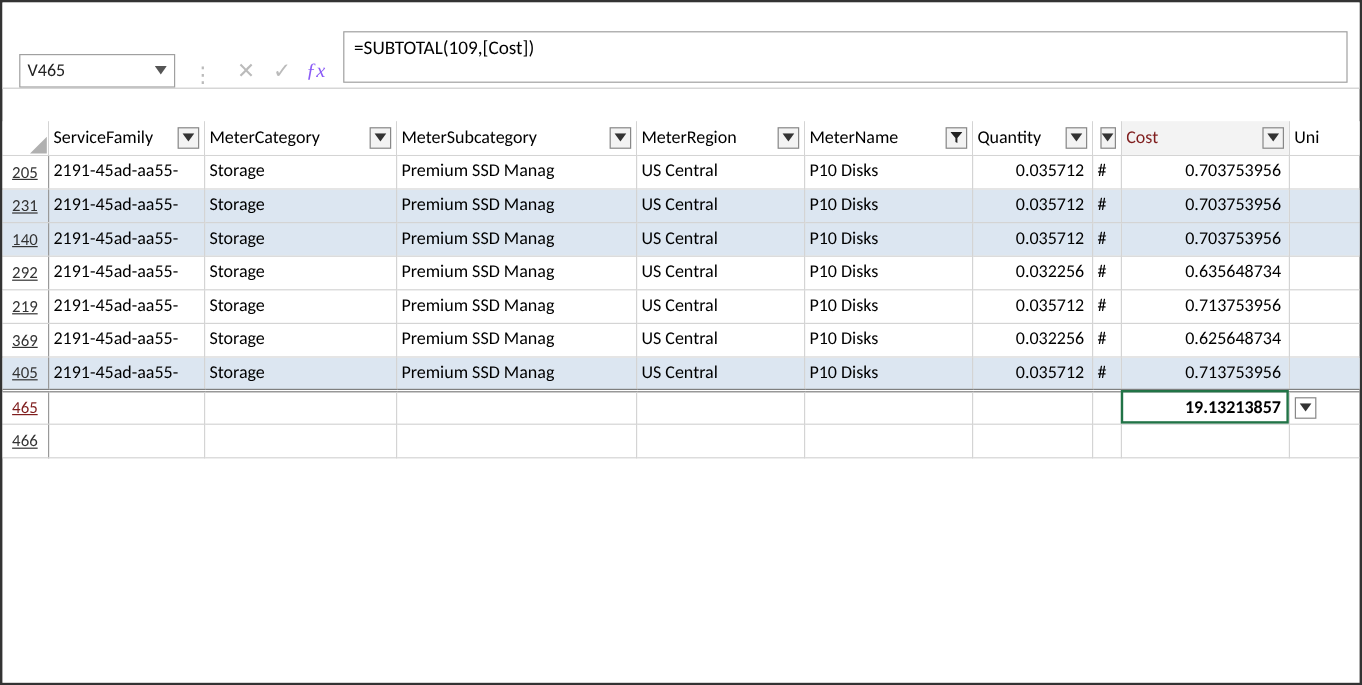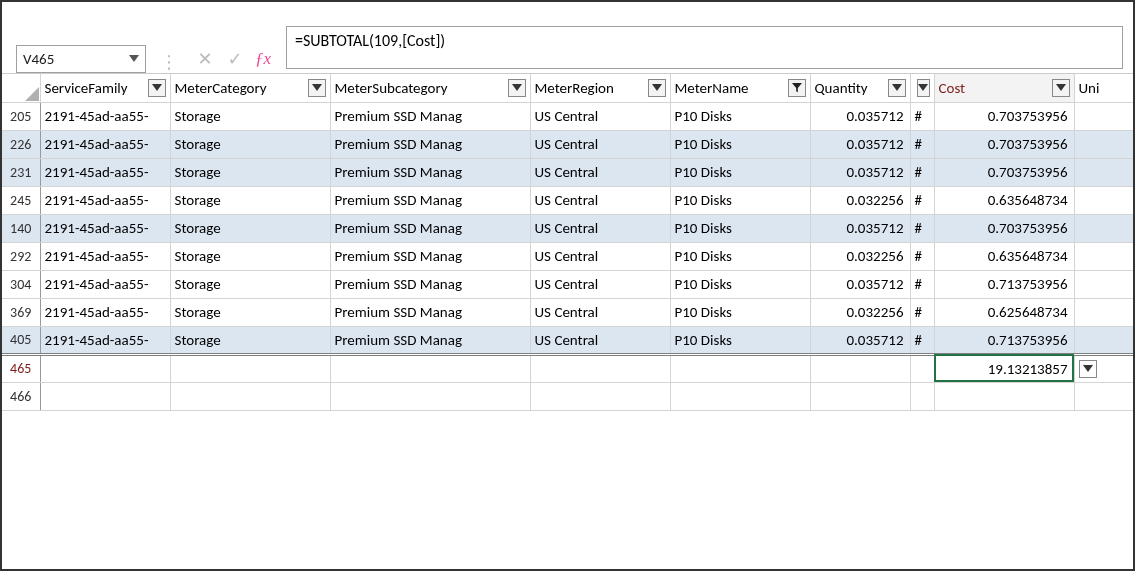--- a/index.html
+++ b/index.html
@@ -49,21 +49,21 @@
       width: 30px; height: 28px;
       display: inline-flex; align-items: center; justify-content: center;
       margin-top: 4px;
       color: #bbb;
       font-size: 18px;
     }
     .fx-btn {
       font-style: italic;
       font-family: 'Times New Roman', serif;
       font-size: 17px;
-      color: #ec4899;
+      color: #8b5cf6;
       padding-right: 4px;
     }
     .formula-input {
       flex: 1;
       margin: 4px 10px 4px 6px;
       border: 1px solid #a0a0a0;
       height: 43px;
       padding: 4px 8px;
       font-family: Calibri, Arial, sans-serif;
       font-size: 16px;
@@ -74,39 +74,41 @@
 
     
     .grid {
       position: relative;
       user-select: none;
     }
     table {
       border-collapse: collapse;
       width: 100%;
       table-layout: fixed;
+      margin-top: 27px;
     }
     td, th {
       border-right: 1px solid #d4d4d4;
       border-bottom: 1px solid #d4d4d4;
       height: 28px;
       overflow: hidden;
       white-space: nowrap;
       padding: 0 4px;
       font-weight: normal;
       text-align: left;
       vertical-align: middle;
     }
     .row-head {
       width: 38px;
       text-align: center;
       background: #fff;
       color: #333;
       border-right: 1px solid #999;
       font-size: 14px;
+      text-decoration: underline;
     }
     tr.header-row td, tr.header-row th {
       background: #fff;
       position: relative;
     }
     .header-cell {
       display: flex;
       align-items: center;
       height: 100%;
     }
@@ -136,21 +138,21 @@
       border-color: transparent transparent #b0b0b0 transparent;
     }
 
     tr.data-row.banded td { background: #dce6f1; }
     tr.data-row td { }
     .num { text-align: right; padding-right: 6px; }
     .green-head { color: #7f1d1d; }
 
     tr.total-row td { border-top: 3px double #7f7f7f; }
     .total-cell {
-      font-weight: normal;
+      font-weight: bold;
       position: relative;
     }
     .selected {
       outline: 2px solid #217346;
       outline-offset: -2px;
     }
     .cost-head {
       background: #f3f3f3 !important;
     }
     .small-btn {
@@ -290,53 +292,29 @@
           <td>Storage</td>
           <td>Premium SSD Manag</td>
           <td>US Central</td>
           <td>P10 Disks</td>
           <td class="num">0.035712</td>
           <td>#</td>
           <td class="num">0.703753956</td>
           <td></td>
         </tr>
         <tr class="data-row banded">
-          <td class="row-head">226</td>
+          <td class="row-head">231</td>
           <td>2191-45ad-aa55-</td>
           <td>Storage</td>
           <td>Premium SSD Manag</td>
           <td>US Central</td>
           <td>P10 Disks</td>
           <td class="num">0.035712</td>
           <td>#</td>
           <td class="num">0.703753956</td>
-          <td></td>
-        </tr>
-        <tr class="data-row banded">
-          <td class="row-head">231</td>
-          <td>2191-45ad-aa55-</td>
-          <td>Storage</td>
-          <td>Premium SSD Manag</td>
-          <td>US Central</td>
-          <td>P10 Disks</td>
-          <td class="num">0.035712</td>
-          <td>#</td>
-          <td class="num">0.703753956</td>
-          <td></td>
-        </tr>
-        <tr class="data-row">
-          <td class="row-head">245</td>
-          <td>2191-45ad-aa55-</td>
-          <td>Storage</td>
-          <td>Premium SSD Manag</td>
-          <td>US Central</td>
-          <td>P10 Disks</td>
-          <td class="num">0.032256</td>
-          <td>#</td>
-          <td class="num">0.635648734</td>
           <td></td>
         </tr>
         <tr class="data-row banded">
           <td class="row-head">140</td>
           <td>2191-45ad-aa55-</td>
           <td>Storage</td>
           <td>Premium SSD Manag</td>
           <td>US Central</td>
           <td>P10 Disks</td>
           <td class="num">0.035712</td>
@@ -350,21 +328,21 @@
           <td>Storage</td>
           <td>Premium SSD Manag</td>
           <td>US Central</td>
           <td>P10 Disks</td>
           <td class="num">0.032256</td>
           <td>#</td>
           <td class="num">0.635648734</td>
           <td></td>
         </tr>
         <tr class="data-row">
-          <td class="row-head">304</td>
+          <td class="row-head">219</td>
           <td>2191-45ad-aa55-</td>
           <td>Storage</td>
           <td>Premium SSD Manag</td>
           <td>US Central</td>
           <td>P10 Disks</td>
           <td class="num">0.035712</td>
           <td>#</td>
           <td class="num">0.713753956</td>
           <td></td>
         </tr>

